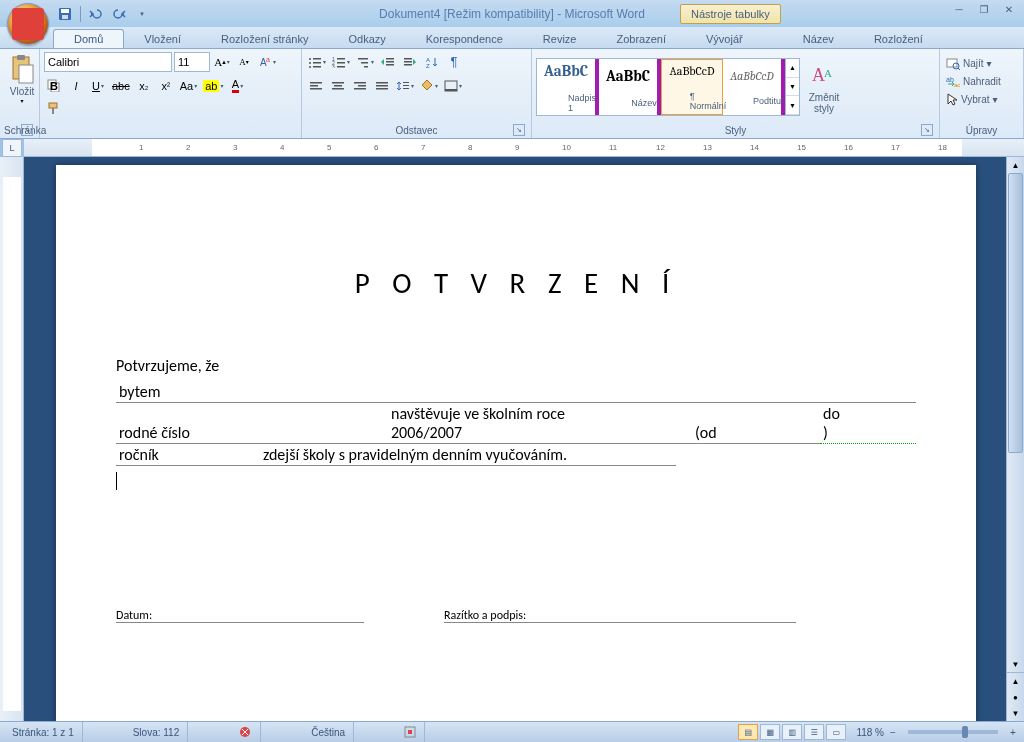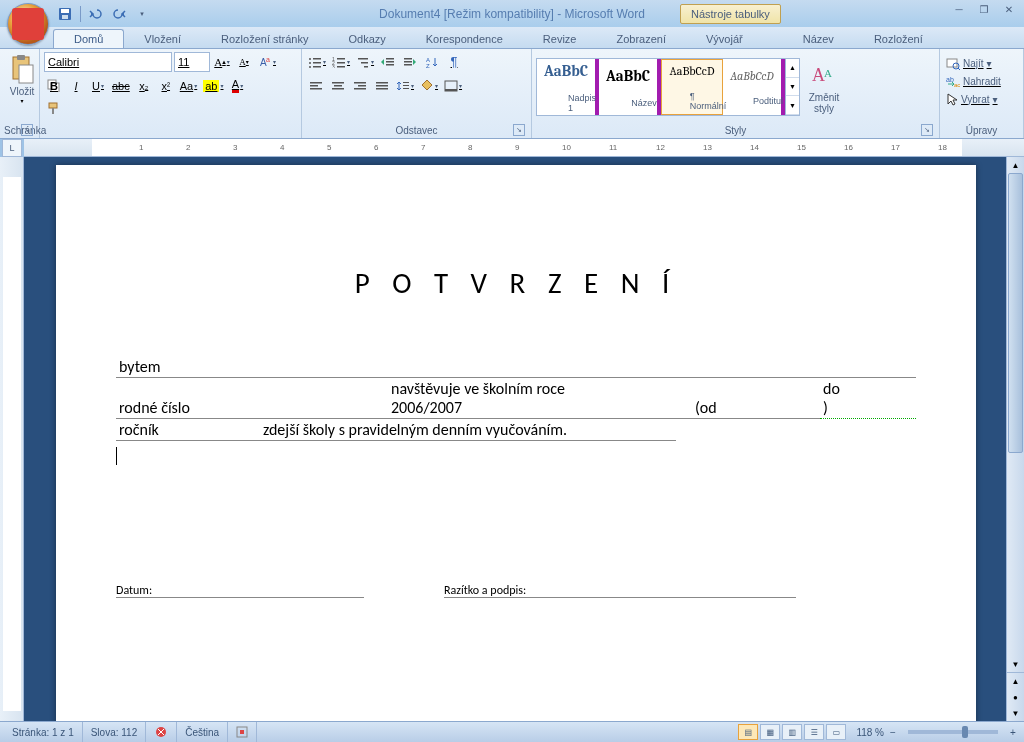--- a/index.html
+++ b/index.html
@@ -22,21 +22,21 @@
 .tab { padding:3px 20px 3px; color:#4a5e7c; cursor:pointer; font-size:11px; }
 .tab.active { background:#eef5fb; border:1px solid #8ba8ce; border-bottom:none; border-radius:3px 3px 0 0; color:#3b5a87; }
 .ribbon { height:90px; background:linear-gradient(#eef5fb,#dce9f7); display:flex; border-bottom:1px solid #8ba8ce; }
 .group { border-right:1px solid #b5c9e0; display:flex; flex-direction:column; padding:2px 4px 0; }
 .group-body { flex:1; display:flex; align-items:flex-start; gap:3px; }
 .group-label { text-align:center; color:#4a5e7c; font-size:10px; padding:2px 0; position:relative; }
 .group-label .dl { position:absolute; right:2px; bottom:2px; width:12px; height:12px; border:1px solid #8ba8ce; font-size:7px; display:flex; align-items:center; justify-content:center; cursor:pointer; }
 .bigbtn { width:42px; display:flex; flex-direction:column; align-items:center; justify-content:flex-start; padding:3px 2px; cursor:pointer; border-radius:3px; }
 .bigbtn .ic { width:32px; height:32px; display:flex; align-items:center; justify-content:center; }
 .bigbtn .lbl { font-size:10px; color:#4a5e7c; text-align:center; line-height:1.1; }
-.col { display:flex; flex-direction:column; gap:2px; justify-content:center;text-decoration:underline; }
+.col { display:flex; flex-direction:column; gap:2px; justify-content:center; }
 .row { display:flex; gap:2px; align-items:center; }
 .smbtn { min-width:20px; height:21px; display:flex; align-items:center; justify-content:center; cursor:pointer; border-radius:2px; padding:0 2px; font-size:11px; }
 .smbtn.dd::after { content:"▾"; font-size:6px; margin-left:1px; color:#4a5e7c; }
 select,input[type=text] { border:1px solid #a0b8d8; font-size:11px; height:20px; background:#fff; padding:0 3px; }
 .fontbox { width:128px; }
 .sizebox { width:36px; }
 .styles-gallery { display:flex; gap:0; border:1px solid #a0b8d8; background:#fff; }
 .style-item { width:62px; height:56px; border-right:4px solid #a21caf; display:flex; flex-direction:column; align-items:center; justify-content:center; cursor:pointer; padding:2px; }
 .style-item.sel { border:1px solid #e8a23c; background:#fef7e5; }
 .style-item .prev { font-family:Cambria,serif; font-size:15px; }
@@ -60,21 +60,21 @@
 .page { position:absolute; top:8px; left:32px; width:920px; height:1100px; background:#fff; box-shadow:0 0 6px rgba(0,0,0,.4); padding:100px 60px 60px 60px; font-family:Calibri,sans-serif; color:#000; }
 .doc-title { font-size:29px; text-align:center; letter-spacing:8px; font-weight:400; margin-bottom:55px; }
 .doc-line { font-size:16px; margin-bottom:6px; }
 .doc-table { width:100%; font-size:16px; border-collapse:collapse; }
 .doc-table td { vertical-align:bottom; padding:1px 3px; }
 .doc-table .bb { border-bottom:1px solid #888; }
 .doc-table .db { border-bottom:1px dotted #0a0; }
 .cursor-line { border-left:1.5px solid #000; height:18px; display:inline-block; }
 .footer-row { display:flex; margin-top:115px; font-size:12px; }
 .footer-cell { border-bottom:1px solid #888; }
-.statusbar { position:absolute; bottom:0; left:0; right:0; height:21px; background:linear-gradient(#d6e5f5,#b8cde7); border-top:1px solid #8ba8ce; display:flex; align-items:center; font-size:10px; color:#3a5578; padding:0 4px; }
+.statusbar { position:absolute; bottom:0; left:0; right:0; height:21px; background:linear-gradient(#d6e5f5,#b8cde7); border-top:1px solid #8ba8ce; display:flex; align-items:center; font-size:10px; color:#3a5578; padding:0 4px;gap:42px; }
 .statusbar .sec { padding:0 8px; border-right:1px solid #a0b8d8; height:100%; display:flex; align-items:center; gap:3px; }
 .statusbar .right { margin-left:auto; display:flex; align-items:center; gap:2px; }
 .view-btn { width:20px; height:16px; border:1px solid #a0b8d8; background:#e8f0f8; display:flex; align-items:center; justify-content:center; font-size:8px; cursor:pointer; }
 .view-btn.active { background:#fde8b8; border-color:#e8a23c; }
 .zoom-slider { width:90px; height:4px; background:#a0b8d8; position:relative; margin:0 6px; }
 .zoom-slider .t { position:absolute; top:-4px; left:60%; width:6px; height:12px; background:#6888b0; border-radius:2px; }
 .tab-marker { position:absolute; top:139px; left:2px; width:20px; height:18px; background:#eef5fb; border:1px solid #a0b8d8; display:flex; align-items:center; justify-content:center; font-size:9px; color:#4a5e7c; cursor:pointer; }
 svg { display:block; }
 </style>
 </head>
@@ -410,20 +410,21 @@
     </div>
 </div>
 
 <div class="doc-area">
   <div class="ruler-v">
       <div class="inner"></div>
     </div>
   <div class="page-wrap">
     <div class="page">
       <div class="doc-title">P O T V R Z E N Í</div>
+      <div class="doc-line">Potvrzujeme, že</div>
       <table class="doc-table">
         <tbody>
             <tr>
               <td class="bb" style="width:100%;">bytem</td>
             </tr>
       </tbody>
         </table>
       <table class="doc-table">
         <tbody>
             <tr>

